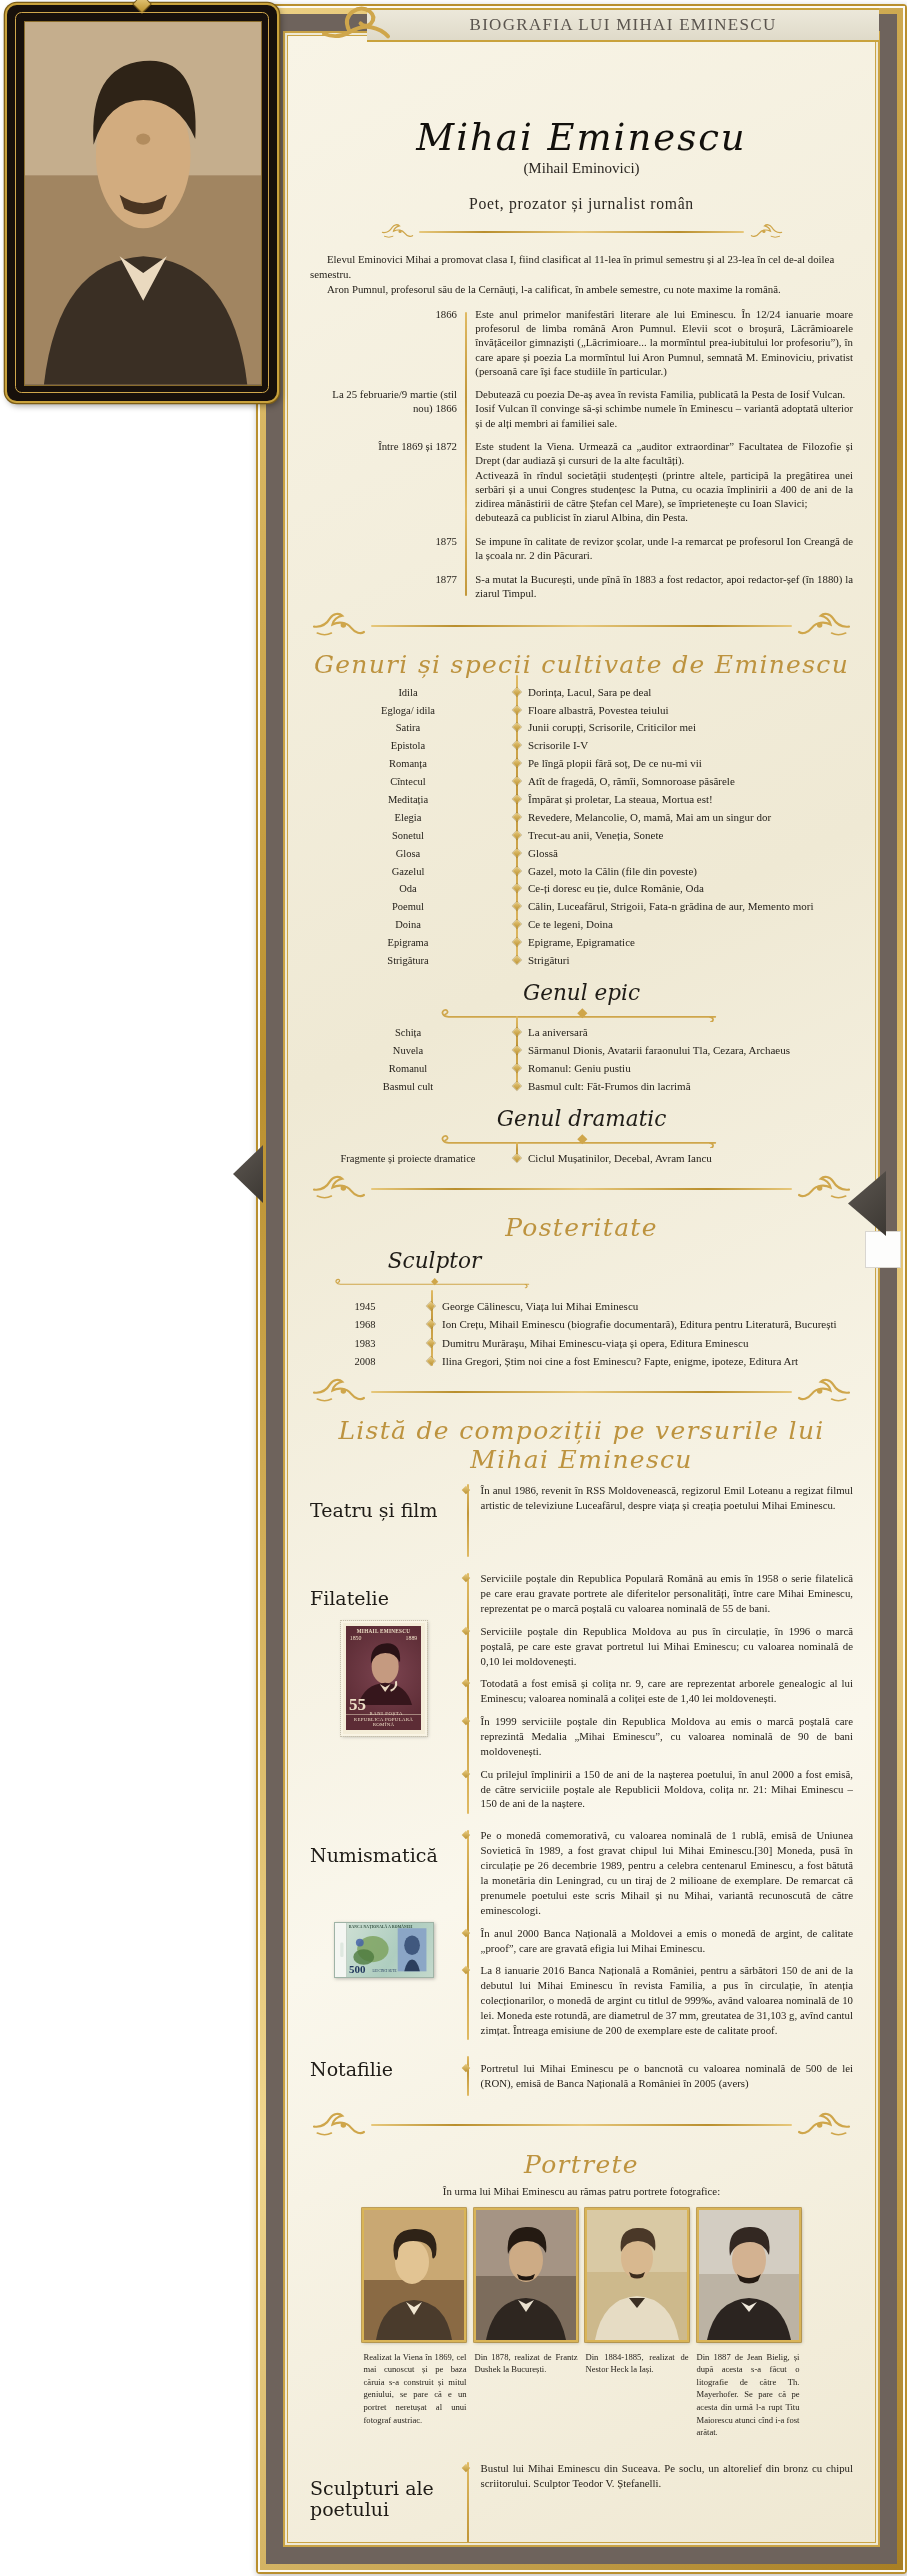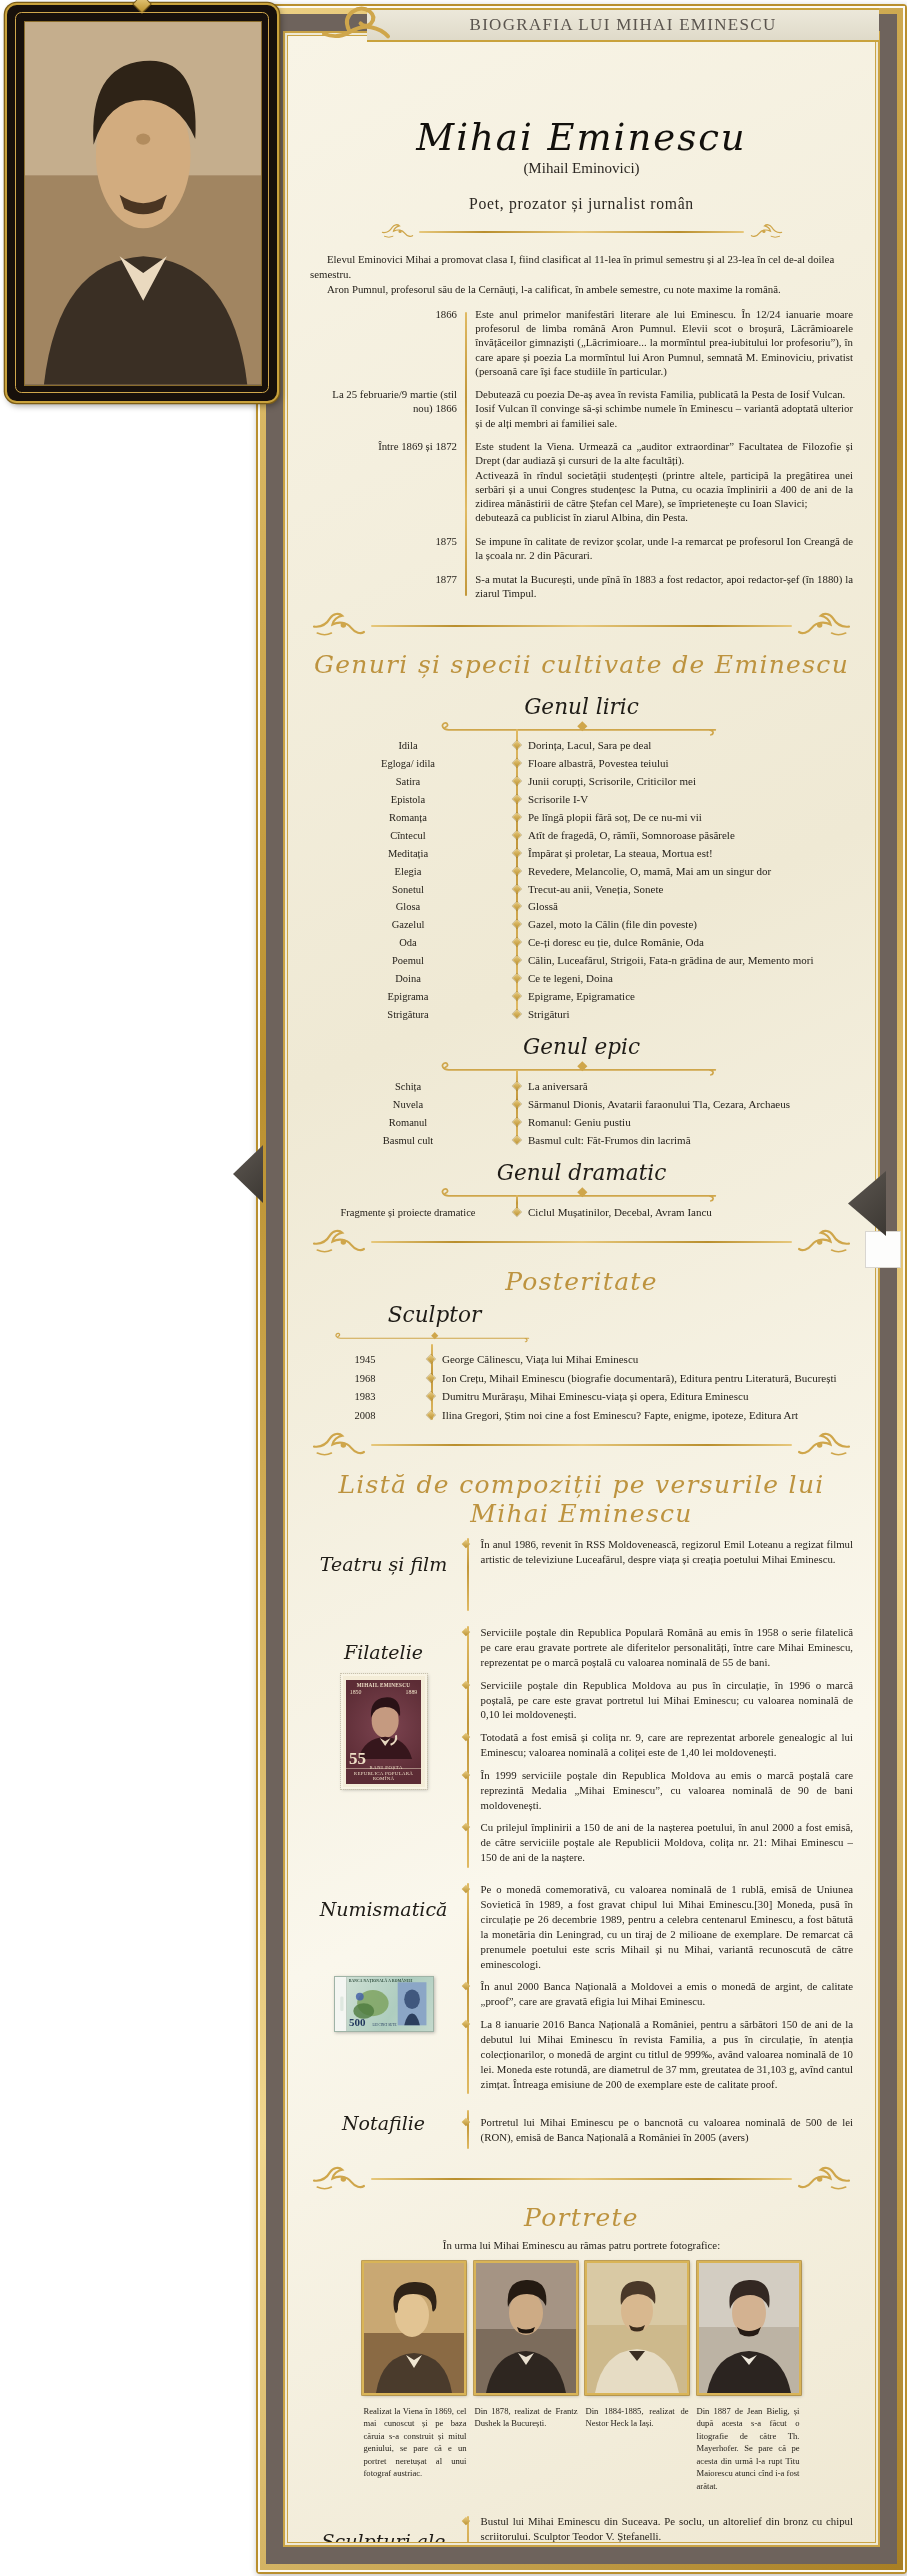--- a/index.html
+++ b/index.html
@@ -71,22 +71,22 @@
   
   .plist{position:relative;margin-top:2.6px;}
   .plist::before{content:'';position:absolute;left:121px;top:-9.2px;bottom:1.3px;width:1.6px;border-radius:1.3px;
       background:linear-gradient(#e0ba63,#c2973a 40%,#e0ba63);}
   .plist .grow{grid-template-columns:110px 22px 1fr;margin-bottom:6.5px;}
   .bio-subhead{width:210px;margin:6.5px 0 9.2px 19.6px;text-align:center;}
   
   .csection{display:grid;grid-template-columns:147px 23.6px 1fr;position:relative;margin-top:9.2px;}
   .csection::before{content:'';position:absolute;left:157px;top:1.3px;bottom:5.2px;width:1.6px;border-radius:1.3px;
       background:linear-gradient(#e0ba63,#c2973a 40%,#e0ba63);}
-  .clabel{font-family:"DejaVu Serif", serif;font-style:italic;font-size:19px;line-height:1.15;color:#1f1c17;
-      text-align:center;align-self:start;padding-top:17px;}
+  .clabel{font-family:"DejaVu Serif", serif;font-size:19px;line-height:1.15;color:#1f1c17;
+      align-self:start;padding-top:17px;}
   .cbody{grid-column:3;}
   .cbody p{position:relative;margin:0 0 7.9px;font-size:10.8px;line-height:1.38;text-align:justify;}
   .cbody p::before{content:'';position:absolute;left:-17.7px;top:3.9px;width:5.9px;height:5.9px;transform:rotate(45deg);
       background:linear-gradient(135deg,#e8cc82,#bb9130);}
   .cmedia{margin:10.5px auto 0;display:block;}
   
   .stamp{width:86px;height:115px;background:#f4edd8;border:2.6px solid #f9f4e4;outline:1.3px dotted #c9c2ac;
       box-shadow:0.7px 1.3px 3.3px rgba(0,0,0,.25);position:relative;box-sizing:border-box;}
   .stamp-in{position:absolute;inset:3.3px;background:radial-gradient(circle at 55% 45%,#7c4450,#5c2c35 75%);color:#eedfc6;overflow:hidden;}
   .st-top{position:absolute;top:2px;left:0;right:0;text-align:center;font-size:5.2px;letter-spacing:0.3px;font-weight:bold;}
@@ -234,26 +234,20 @@
                       <use href="#fl"></use>
                     </svg>
     <div class="sep-line"></div>
     <svg class="flo fl-r" viewBox="0 0 86 50" width="56" height="33">
                       <use href="#fl"></use>
                     </svg>
   </div>
 
   <h2 class="script-gold big-heading">Genuri și specii cultivate de Eminescu</h2>
 
-  <div class="subhead g-subhead">
-    <h3 class="script-dark">Genul liric</h3>
-    <svg class="subrule" width="288" height="15.7" viewBox="0 0 440 24">
-                      <use href="#srule"></use>
-                    </svg>
-  </div>
   <div class="glist">
     <div class="grow">
                       <div class="gl">Idila</div>
                       <div class="gdcell">
                         <span class="diamond"></span>
                       </div>
                       <div class="gw">Dorința, Lacul, Sara pe deal</div>
                     </div>
     <div class="grow">
                       <div class="gl">Egloga/ idila</div>

